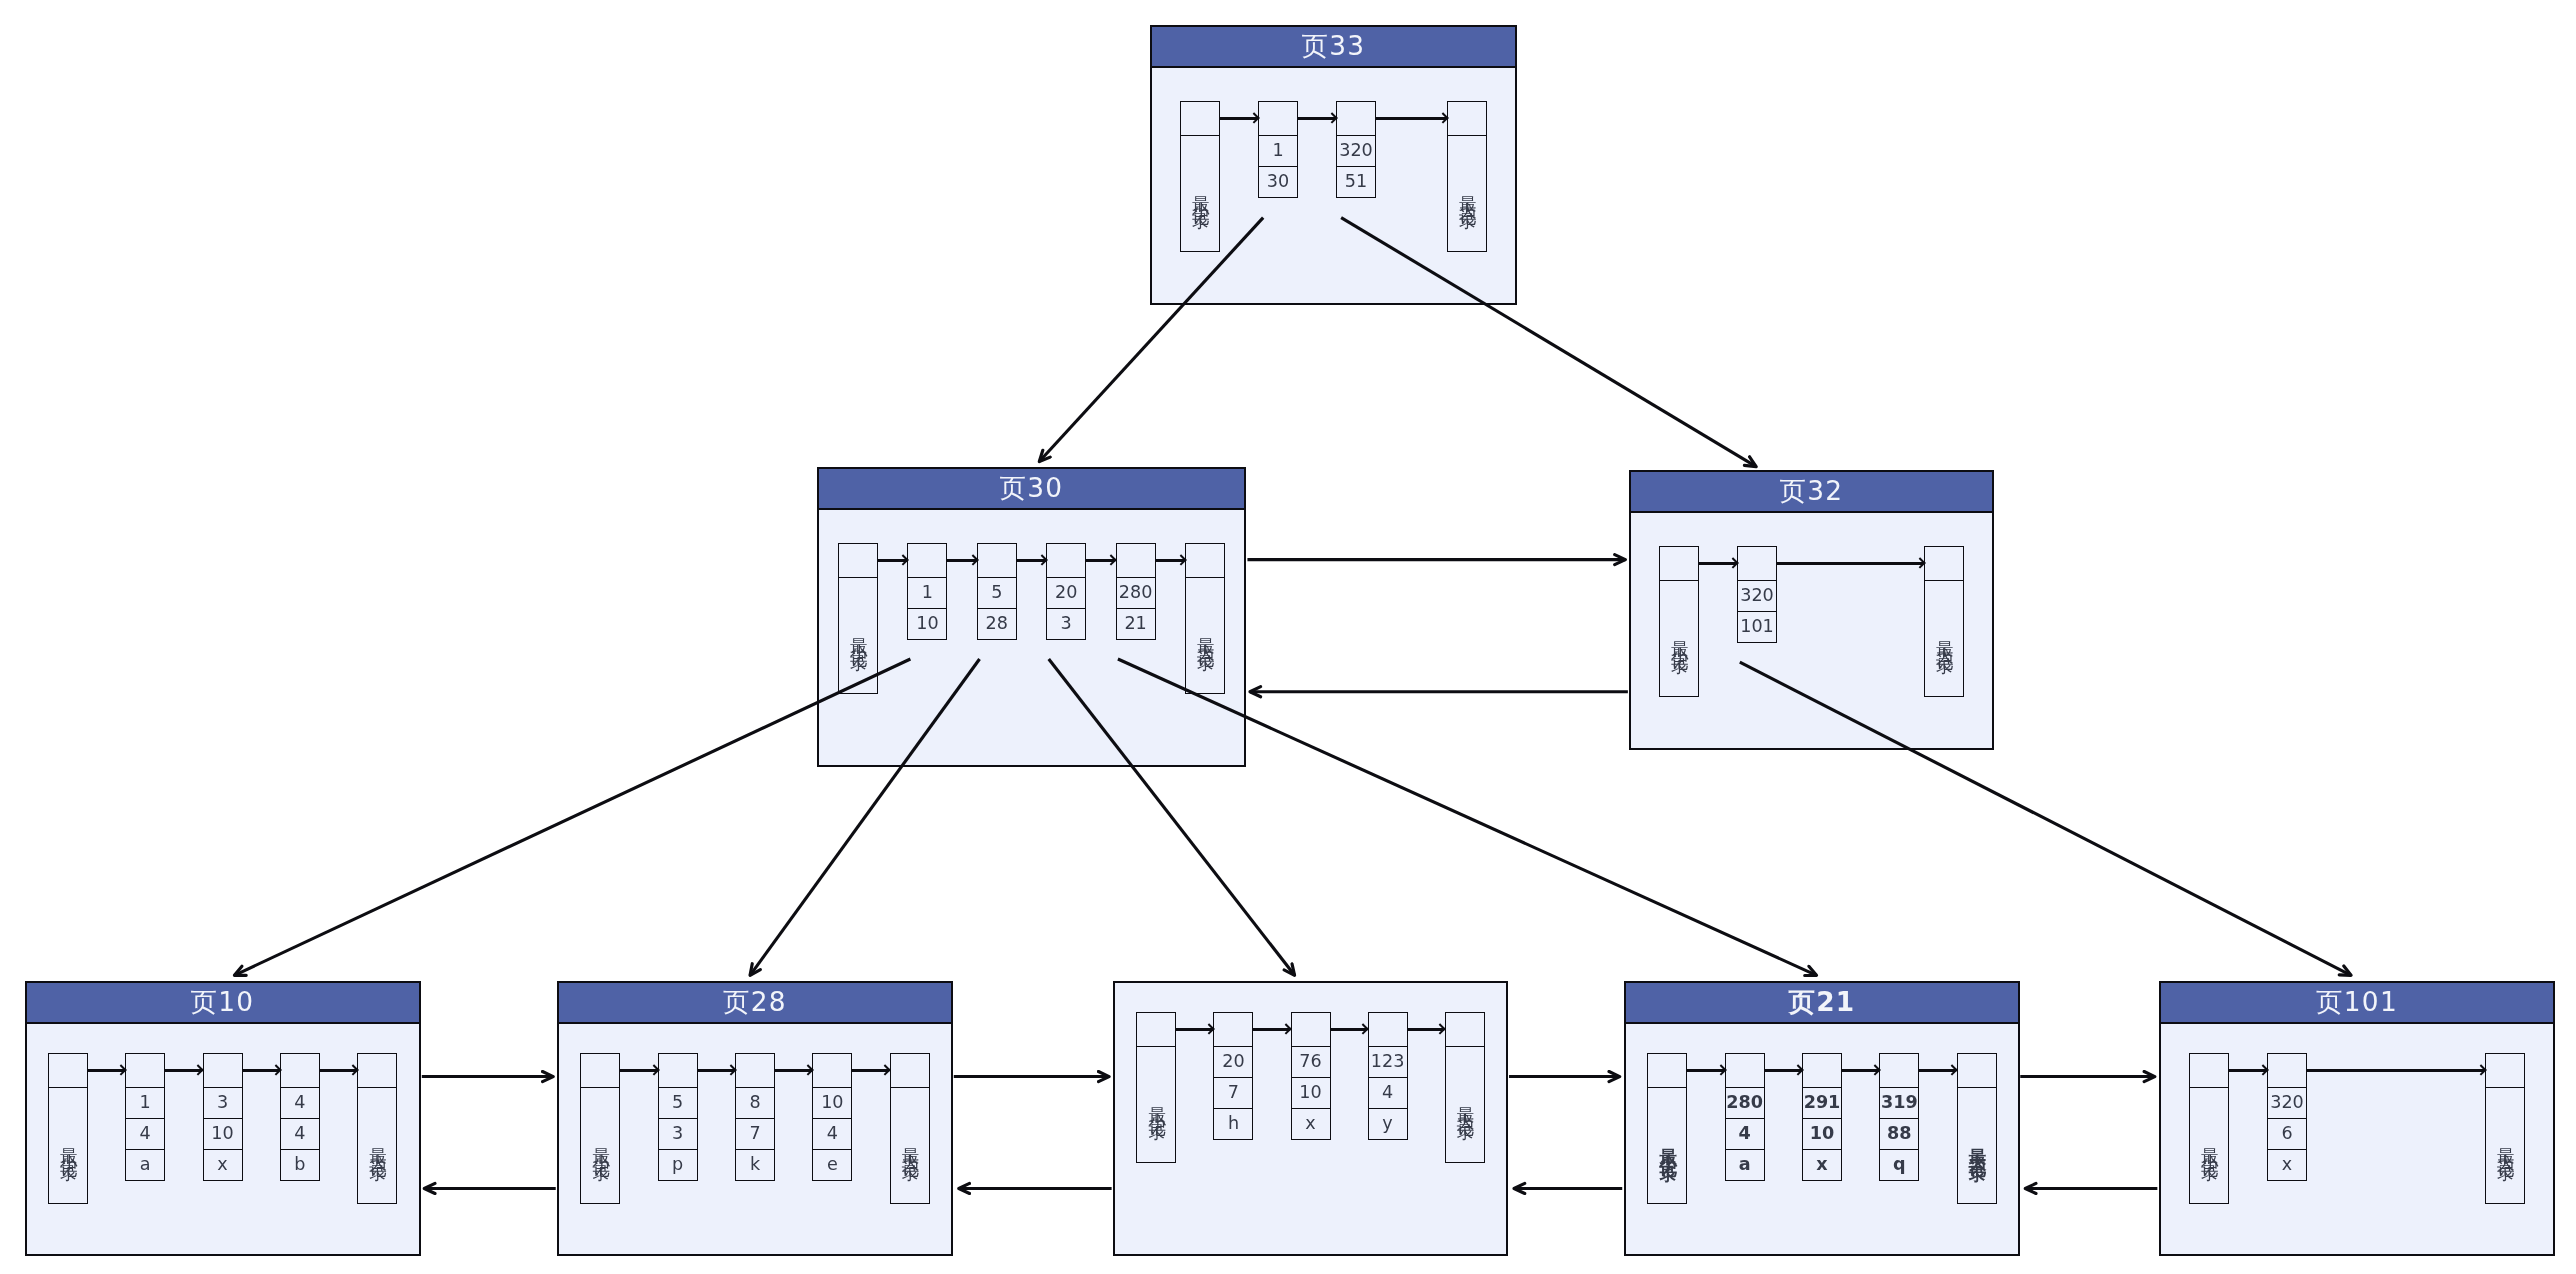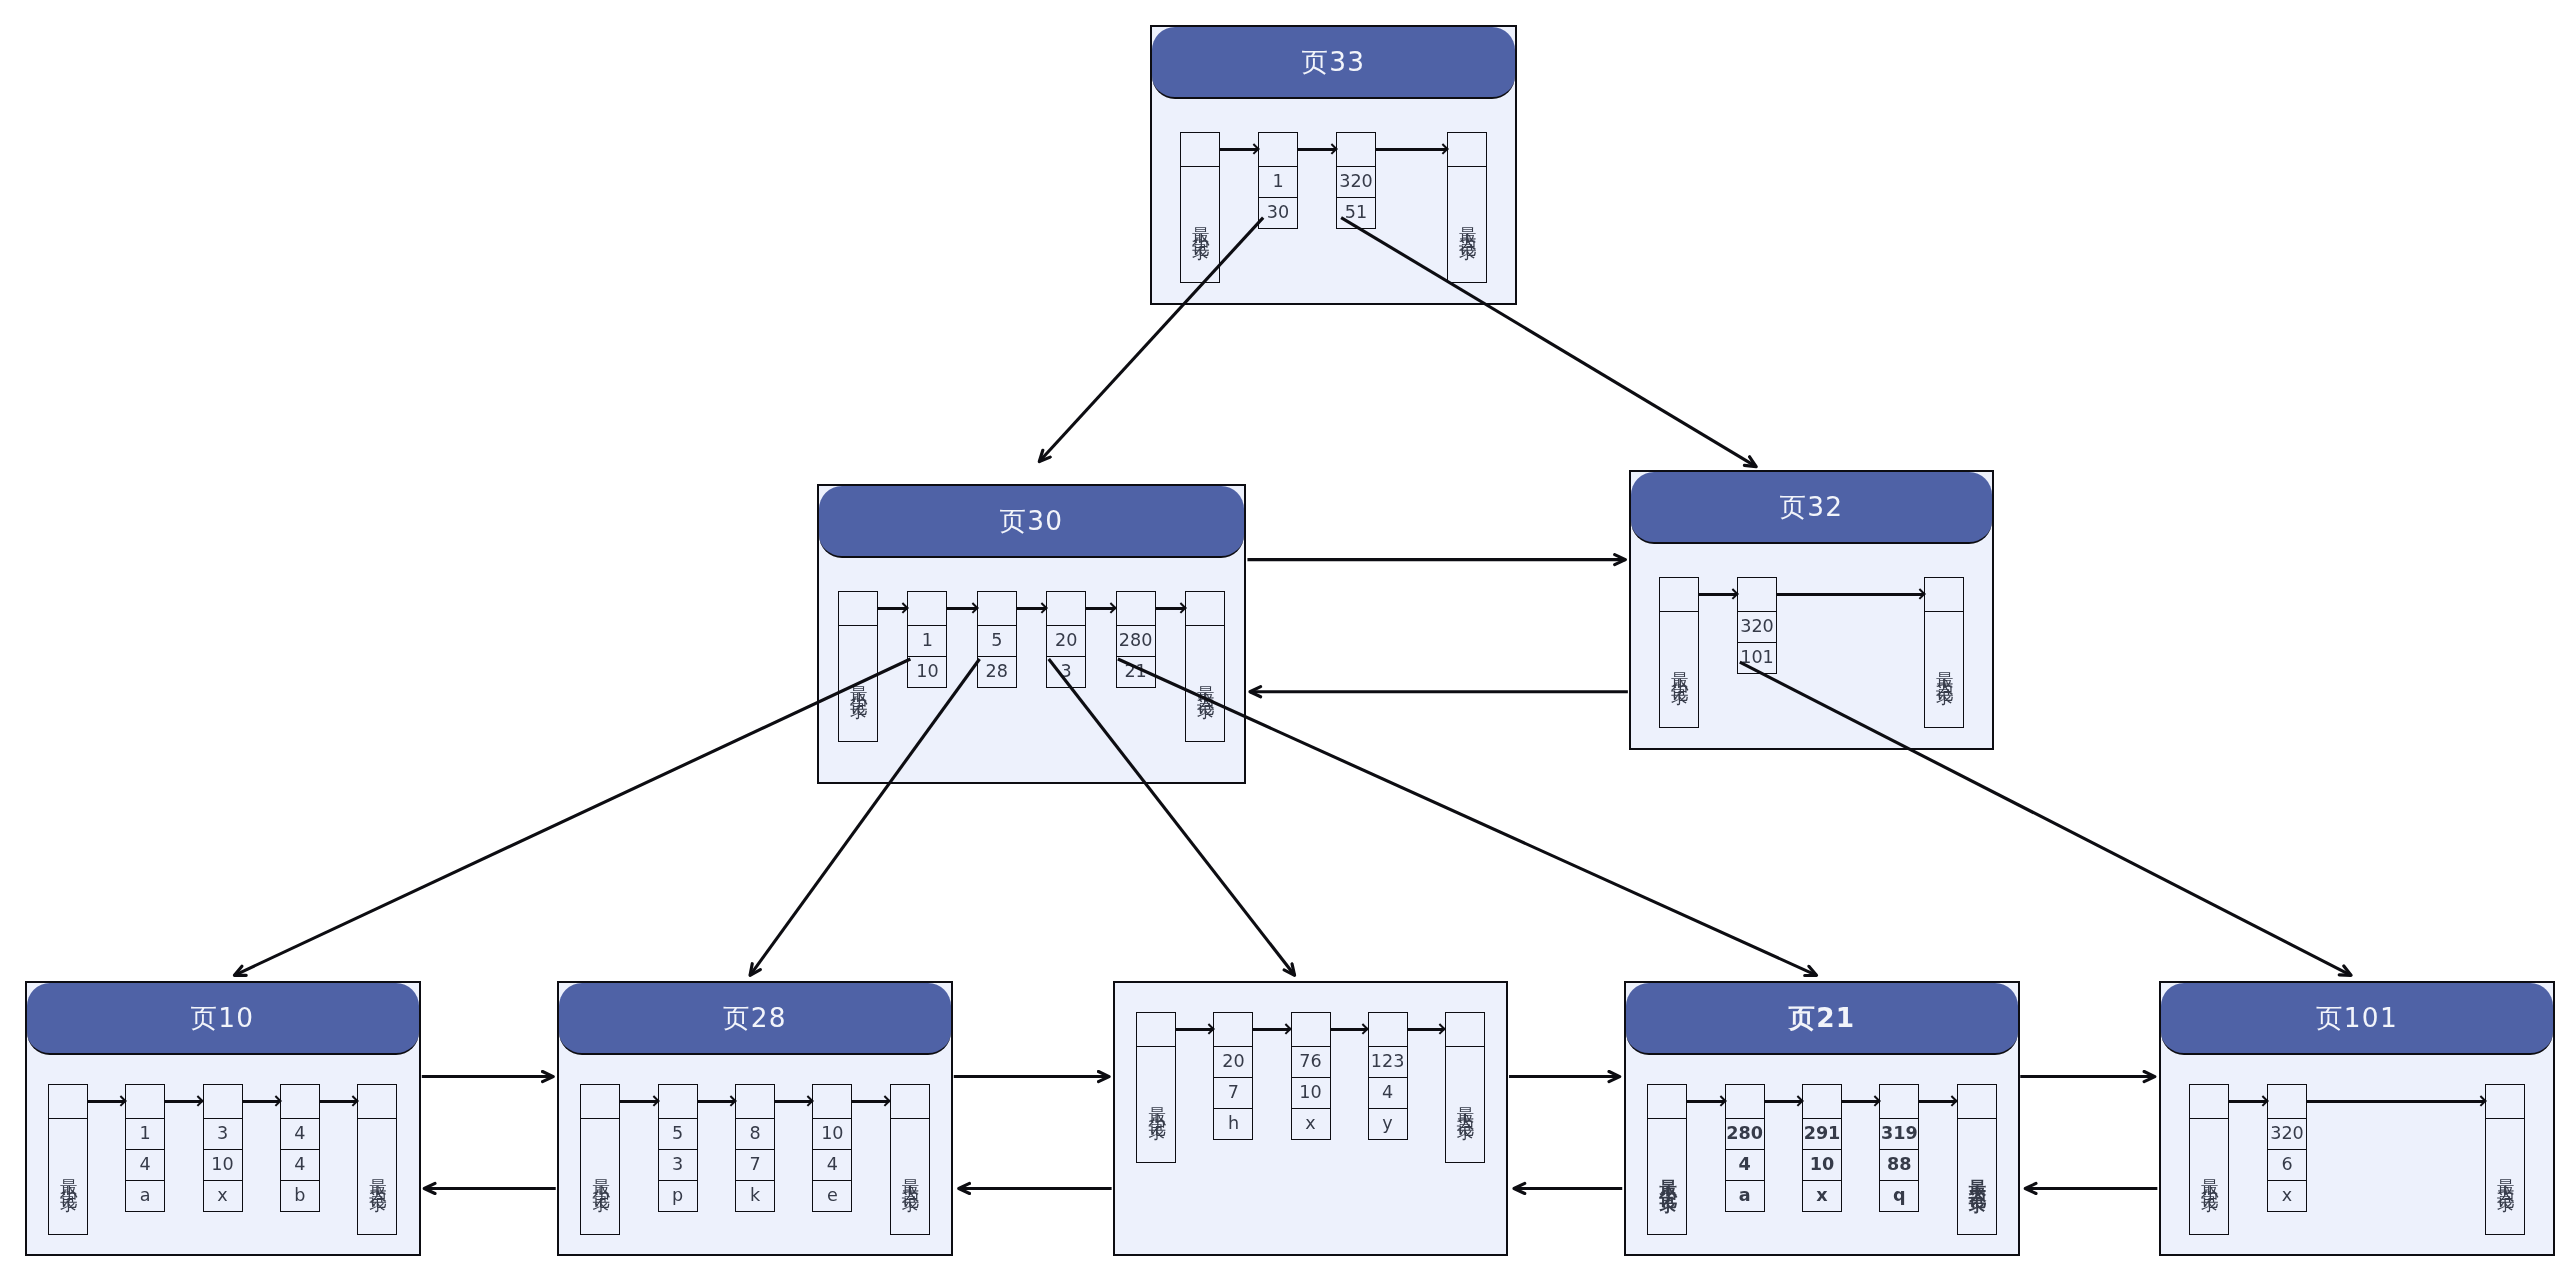--- a/index.html
+++ b/index.html
@@ -12,30 +12,30 @@
   html,body{margin:0;padding:0;background:#ffffff;}
   .canvas{
     position:relative;width:2576px;height:1274px;background:#ffffff;overflow:hidden;
     font-family:"DejaVu Sans","Liberation Sans",sans-serif;
   }
   .node{
     position:absolute;box-sizing:border-box;
     border:2.5px solid var(--border);background:var(--body-bg);
   }
   .node-header{
-    height:72px;box-sizing:border-box;background:var(--header-bg);
+    height:41px;box-sizing:border-box;background:var(--header-bg);
     border-bottom:2.5px solid var(--border);
     display:flex;align-items:center;justify-content:center;
-    font-size:26.4px;color:var(--header-text);letter-spacing:1.3px;border-radius:23px;
+    font-size:26.4px;color:var(--header-text);letter-spacing:1.3px;
   }
   .node-body{
     display:flex;align-items:flex-start;box-sizing:border-box;
   }
   .node--page33{left:1150px;top:25px;width:367px;height:280px;}
-  .node--page30{left:817px;top:484px;width:429px;height:300px;}
+  .node--page30{left:817px;top:467px;width:429px;height:300px;}
   .node--page32{left:1629px;top:470px;width:365px;height:280px;}
   .node--page10{left:24.5px;top:981px;width:396px;height:275px;}
   .node--page28{left:557px;top:981px;width:396px;height:275px;}
   .node--page3{left:1113px;top:981px;width:395px;height:275px;}
   .node--page21{left:1624px;top:981px;width:396px;height:275px;font-weight:bold;}
   .node--page101{left:2159px;top:981px;width:396px;height:275px;}
   .node--page33 .node-body,.node--page32 .node-body,.node--page101 .node-body{padding:33px 28px 0;}
   .node--page30 .node-body{padding:33px 19px 0;}
   .node--page10 .node-body,.node--page28 .node-body,.node--page3 .node-body,
   .node--page21 .node-body,.node--page101 .node-body{padding-top:29px;}

